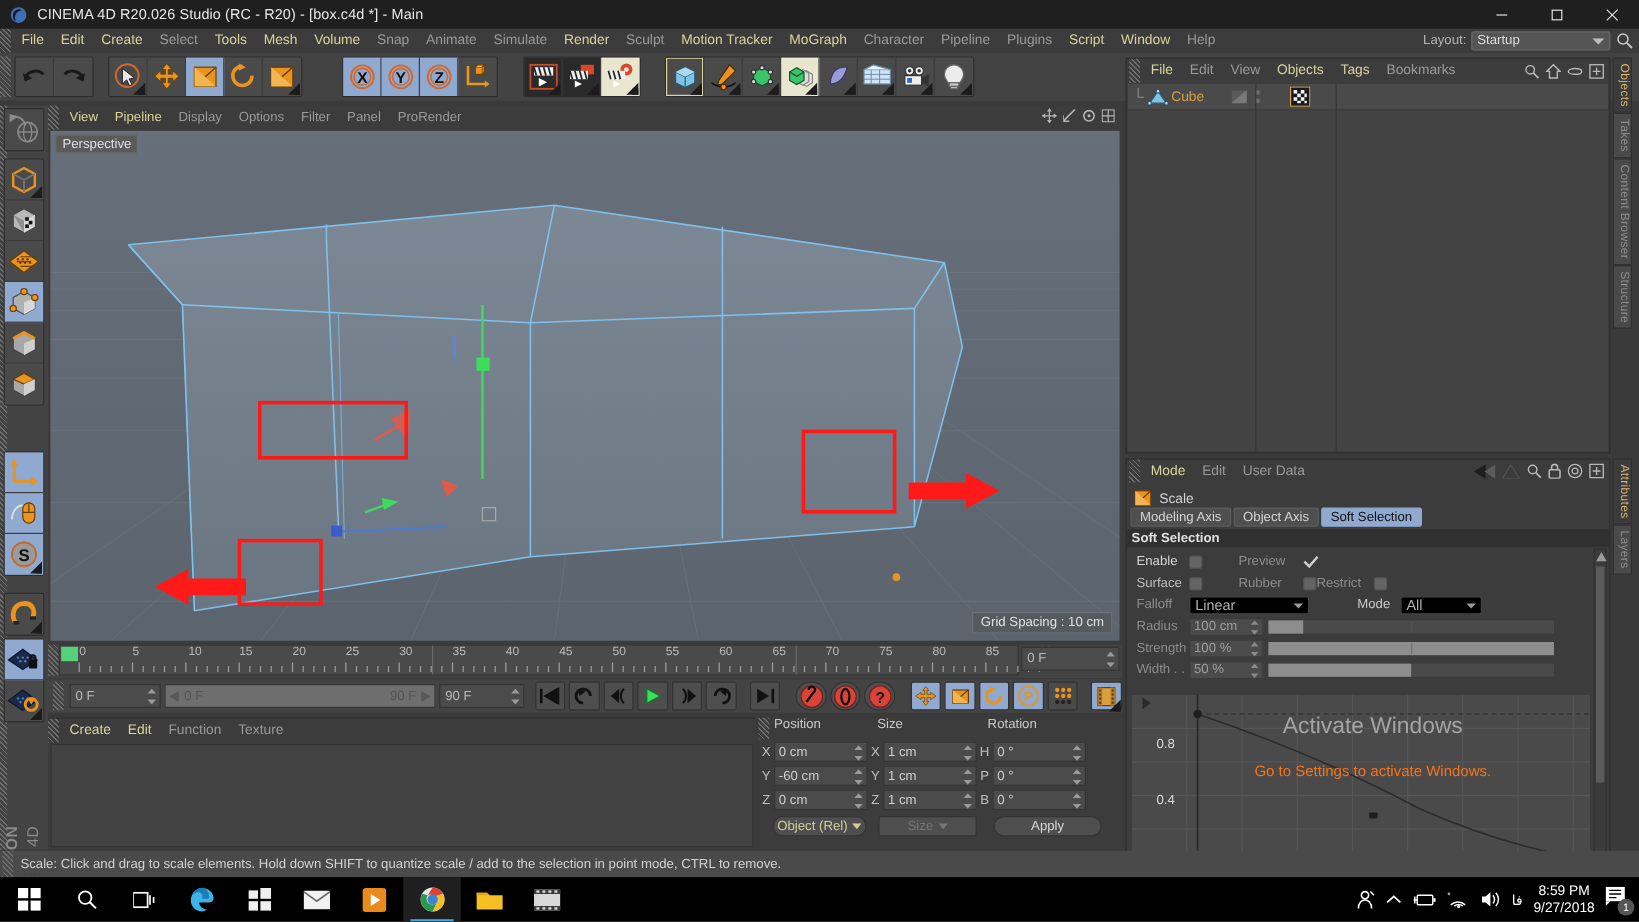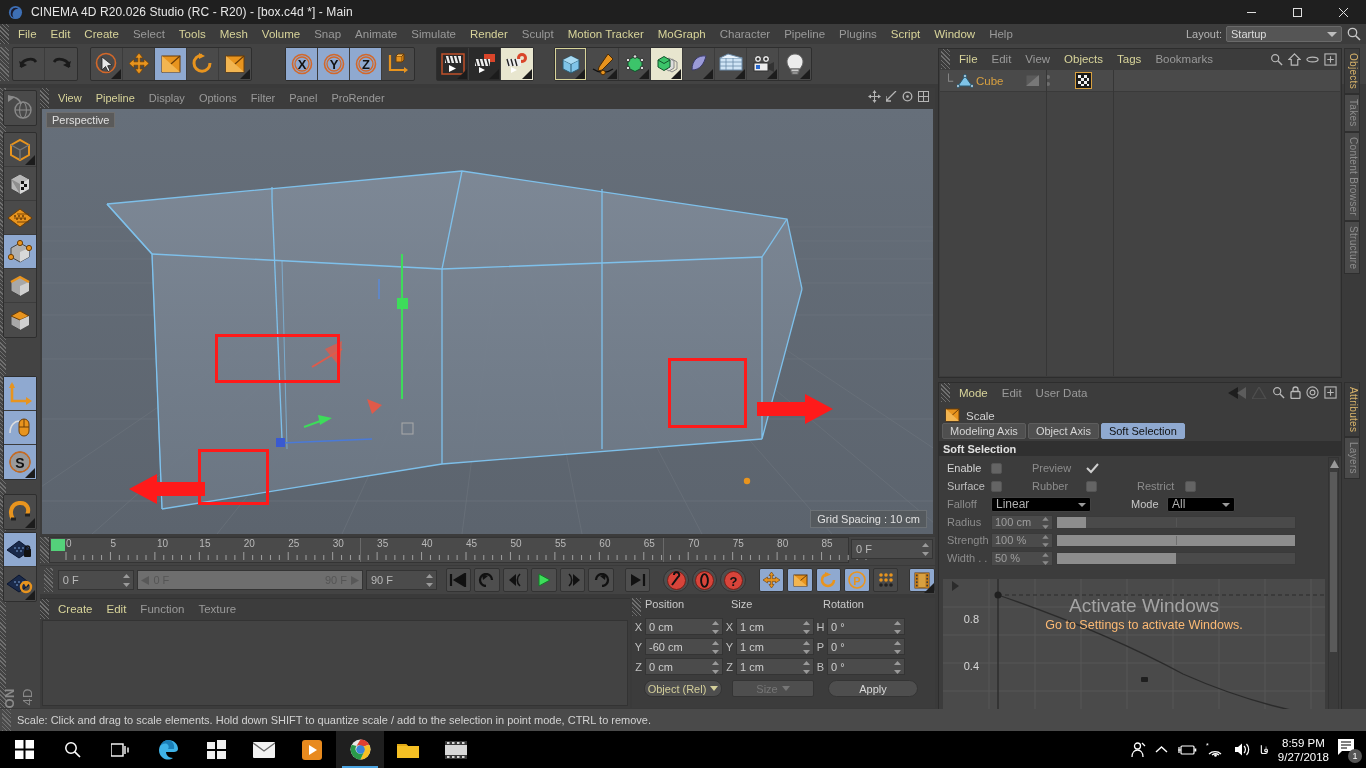--- a/index.html
+++ b/index.html
@@ -1088,21 +1088,21 @@
       <svg width="13" height="11" viewBox="0 0 13 11">
           <path d="M1 5 L5 9 L12 1" fill="none" stroke="#cfcfcf" stroke-width="2"></path>
         </svg>
     </div>
 
     <div class="arow">
       <span class="alabel" style="width:44px">Surface</span>
       <span class="chk"></span>
       <span class="alabel" style="width:54px;margin-left:30px;color:#8c8c8c">Rubber</span>
       <span class="chk"></span>
-      <span class="alabel" style="width:48px;margin-left:40px;color:#8c8c8c">Restrict</span>
+      <span class="alabel" style="width:48px;color:#8c8c8c">Restrict</span>
       <span class="chk"></span>
     </div>
 
     <div class="arow">
       <span class="alabel" style="width:44px;color:#8c8c8c">Falloff</span>
       <div class="combo" style="width:100px">
         <span>Linear</span>
         <span class="arrow"></span>
       </div>
       <span class="alabel" style="width:36px;margin-left:40px;color:#c8c8c8">Mode</span>
@@ -1177,21 +1177,21 @@
         <line x1="55" y1="16" x2="382" y2="16" stroke="#2b2b2b" stroke-width="1" stroke-dasharray="4 3"></line>
         <path d="M55 16 Q160 52 240 95 Q310 126 382 138" fill="none" stroke="#2b2b2b" stroke-width="1.3"></path>
         <circle cx="55" cy="16" r="3.5" fill="#1f1f1f"></circle>
         <rect x="198" y="98" width="7" height="5" rx="1" fill="#1f1f1f"></rect>
         <path d="M9 2 L9 12 L16 7 Z" fill="#2b2b2b"></path>
         <text x="36" y="44" font-size="11" fill="#d8d8d8" text-anchor="end" font-family="Liberation Sans">0.8</text>
         <text x="36" y="91" font-size="11" fill="#d8d8d8" text-anchor="end" font-family="Liberation Sans">0.4</text>
       </svg>
       <div style="position:absolute;left:36px;top:16px;width:330px;text-align:center;pointer-events:none">
         <div style="font-size:19px;color:#a4a4a4;font-weight:normal">Activate Windows</div>
-        <div style="font-size:12.5px;color:#fdba74;margin-top:1px">Go to Settings to activate Windows.</div>
+        <div style="font-size:12.5px;color:#f97316;margin-top:19px">Go to Settings to activate Windows.</div>
       </div>
     </div>
 
     <div class="scrollv">
       <div class="thumb"></div>
       <svg width="9" height="8" viewBox="0 0 9 8" style="position:absolute;left:1px;top:2px">
           <path d="M4.5 0 L9 8 L0 8 Z" fill="#9a9a9a"></path>
         </svg>
       <svg width="9" height="8" viewBox="0 0 9 8" style="position:absolute;left:1px;bottom:2px">
           <path d="M4.5 8 L0 0 L9 0 Z" fill="#9a9a9a"></path>

